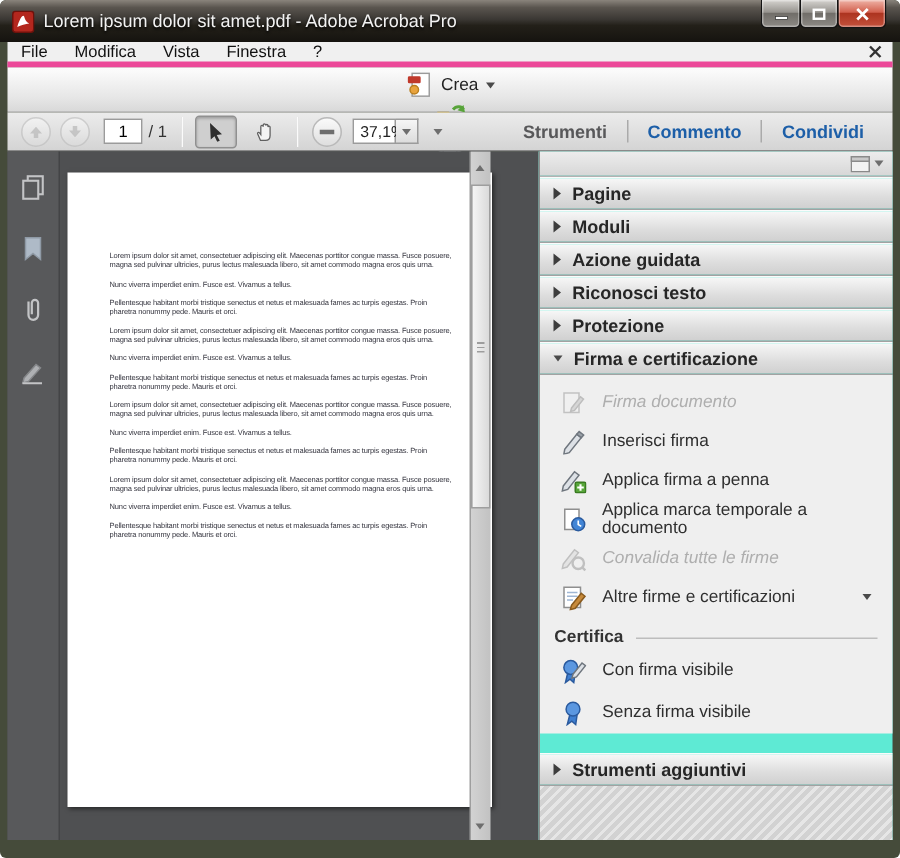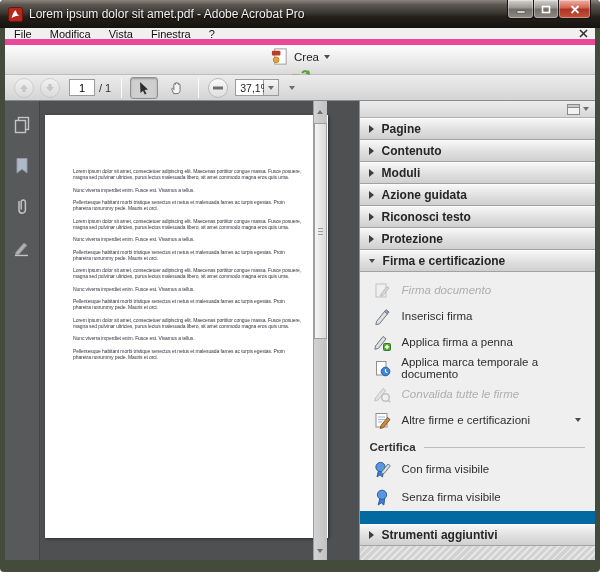--- a/index.html
+++ b/index.html
@@ -15,21 +15,21 @@
   .winbtns{position:absolute;top:0;right:9px;display:flex;}
   .winbtn{height:19px;border:1px solid #141414;border-top:none;border-radius:0 0 4px 4px;
     display:flex;align-items:center;justify-content:center;margin-left:-1px;
     background:linear-gradient(180deg,#d6d4d0 0,#97948f 45%,#716e69 50%,#8d8a85 100%);
     box-shadow:inset 0 0 0 1px rgba(255,255,255,.35);}
   .winbtn.min{width:27px}.winbtn.max{width:26px}
   .winbtn.close{width:33px;background:linear-gradient(180deg,#efb3a7 0,#d2604e 45%,#ad3420 50%,#c4523c 100%);}
 
   
   .menubar{position:absolute;left:5px;right:5px;top:28px;height:17px;background:#f0f0f0;
-    border-bottom:6px solid #ec4899;display:flex;align-items:center;}
+    border-bottom:4px solid #ec4899;display:flex;align-items:center;}
   .menu-item{font-size:11px;color:#111;padding:1px 9px;cursor:default;}
   .menubar-x{margin-left:auto;margin-right:7px;display:flex;}
 
   
   .tb1{position:absolute;left:5px;right:5px;top:45px;height:30px;
     background:linear-gradient(180deg,#fdfdfd,#e6e6e6 70%,#d9d9d9);
     border-bottom:1px solid #bdbdbd;display:flex;align-items:center;padding:0 6px;flex-direction:column;}
   .tb2{position:absolute;left:5px;right:5px;top:75px;height:26px;
     background:linear-gradient(180deg,#ececec,#d4d4d4);
     border-bottom:1px solid #8a8a8a;display:flex;align-items:center;padding:0 6px;}
@@ -71,21 +71,21 @@
   .vscroll{position:absolute;right:0;top:0;bottom:0;width:14px;border-left:1px solid #9e9e9e;
     background:linear-gradient(90deg,#d2d2d2,#c2c2c2);}
   .vs-btn{position:absolute;left:1px;right:1px;height:13px;display:flex;align-items:center;justify-content:center;}
   .vs-up{top:4px;} .vs-down{bottom:3px;}
   .vs-thumb{position:absolute;left:0;right:0;top:22px;height:216px;background:linear-gradient(90deg,#f5f5f5,#dadada);
     border:1px solid #9e9e9e;}
   .vs-grip{position:absolute;left:3px;right:3px;top:104px;height:7px;
     background:repeating-linear-gradient(180deg,#9d9d9d 0 1px,transparent 1px 3px);}
 
   
-  .panel{width:250px;background:#0369a1;border-left:1px solid #8f8f8f;display:flex;flex-direction:column;margin-left:32px;}
+  .panel{width:250px;background:#5eead4;border-left:1px solid #8f8f8f;display:flex;flex-direction:column;margin-left:32px;}
   .panel-top{height:17px;background:linear-gradient(180deg,#ededed,#d7d7d7);border-bottom:1px solid #b2b2b2;
     display:flex;align-items:center;justify-content:flex-end;padding-right:6px;gap:3px;}
   .acc-header{height:22px;background:linear-gradient(180deg,#f7f7f7,#ddd 60%,#d0d0d0);
     border-top:1px solid #fbfbfb;border-bottom:1px solid #a2a2a2;
     display:flex;align-items:center;padding-left:9px;gap:8px;flex:none;}
   .acc-label{font-size:12px;font-weight:700;color:#262626;}
   .sign-content{background:#efefef;padding-top:5px;flex:none;}
   .sign-item{height:26px;display:flex;align-items:center;padding-left:14px;position:relative;}
   .sign-icon{width:18px;height:18px;display:flex;align-items:center;justify-content:center;}
   .sign-label{font-size:11.5px;color:#2f2f2f;margin-left:10px;}
@@ -291,20 +291,27 @@
     </div>
     <div class="zoombox">
       <div class="zoom-value">37,1%</div>
       <div class="zoom-drop">
         <span class="tri-down-sm"></span>
       </div>
     </div>
     <div class="tb-overflow">
       <span class="tri-down-sm"></span>
     </div>
+    <div class="tb2-right">
+      <span class="tb-link gray">Strumenti</span>
+      <span class="link-sep"></span>
+      <span class="tb-link blue">Commento</span>
+      <span class="link-sep"></span>
+      <span class="tb-link blue">Condividi</span>
+    </div>
   </div>
 
   <div class="main">
 
     <div class="rail">
       <div class="rail-btn">
         <svg width="20" height="20" viewBox="0 0 20 20">
             <rect x="6.5" y="2.5" width="10" height="12" fill="none" stroke="#c3c4c6" stroke-width="1.4"></rect>
             <rect x="3.5" y="5.5" width="10" height="12" fill="#58595b" stroke="#c3c4c6" stroke-width="1.4"></rect>
           </svg>
@@ -363,24 +370,20 @@
           </svg>
         <span class="tri-down-sm"></span>
       </div>
 
       <div class="acc-header">
         <span class="tri-right"></span>
         <span class="acc-label">Pagine</span>
       </div>
       <div class="acc-header">
         <span class="tri-right"></span>
-        <span class="acc-label">Contenuto</span>
-      </div>
-      <div class="acc-header">
-        <span class="tri-right"></span>
         <span class="acc-label">Moduli</span>
       </div>
       <div class="acc-header">
         <span class="tri-right"></span>
         <span class="acc-label">Azione guidata</span>
       </div>
       <div class="acc-header">
         <span class="tri-right"></span>
         <span class="acc-label">Riconosci testo</span>
       </div>

